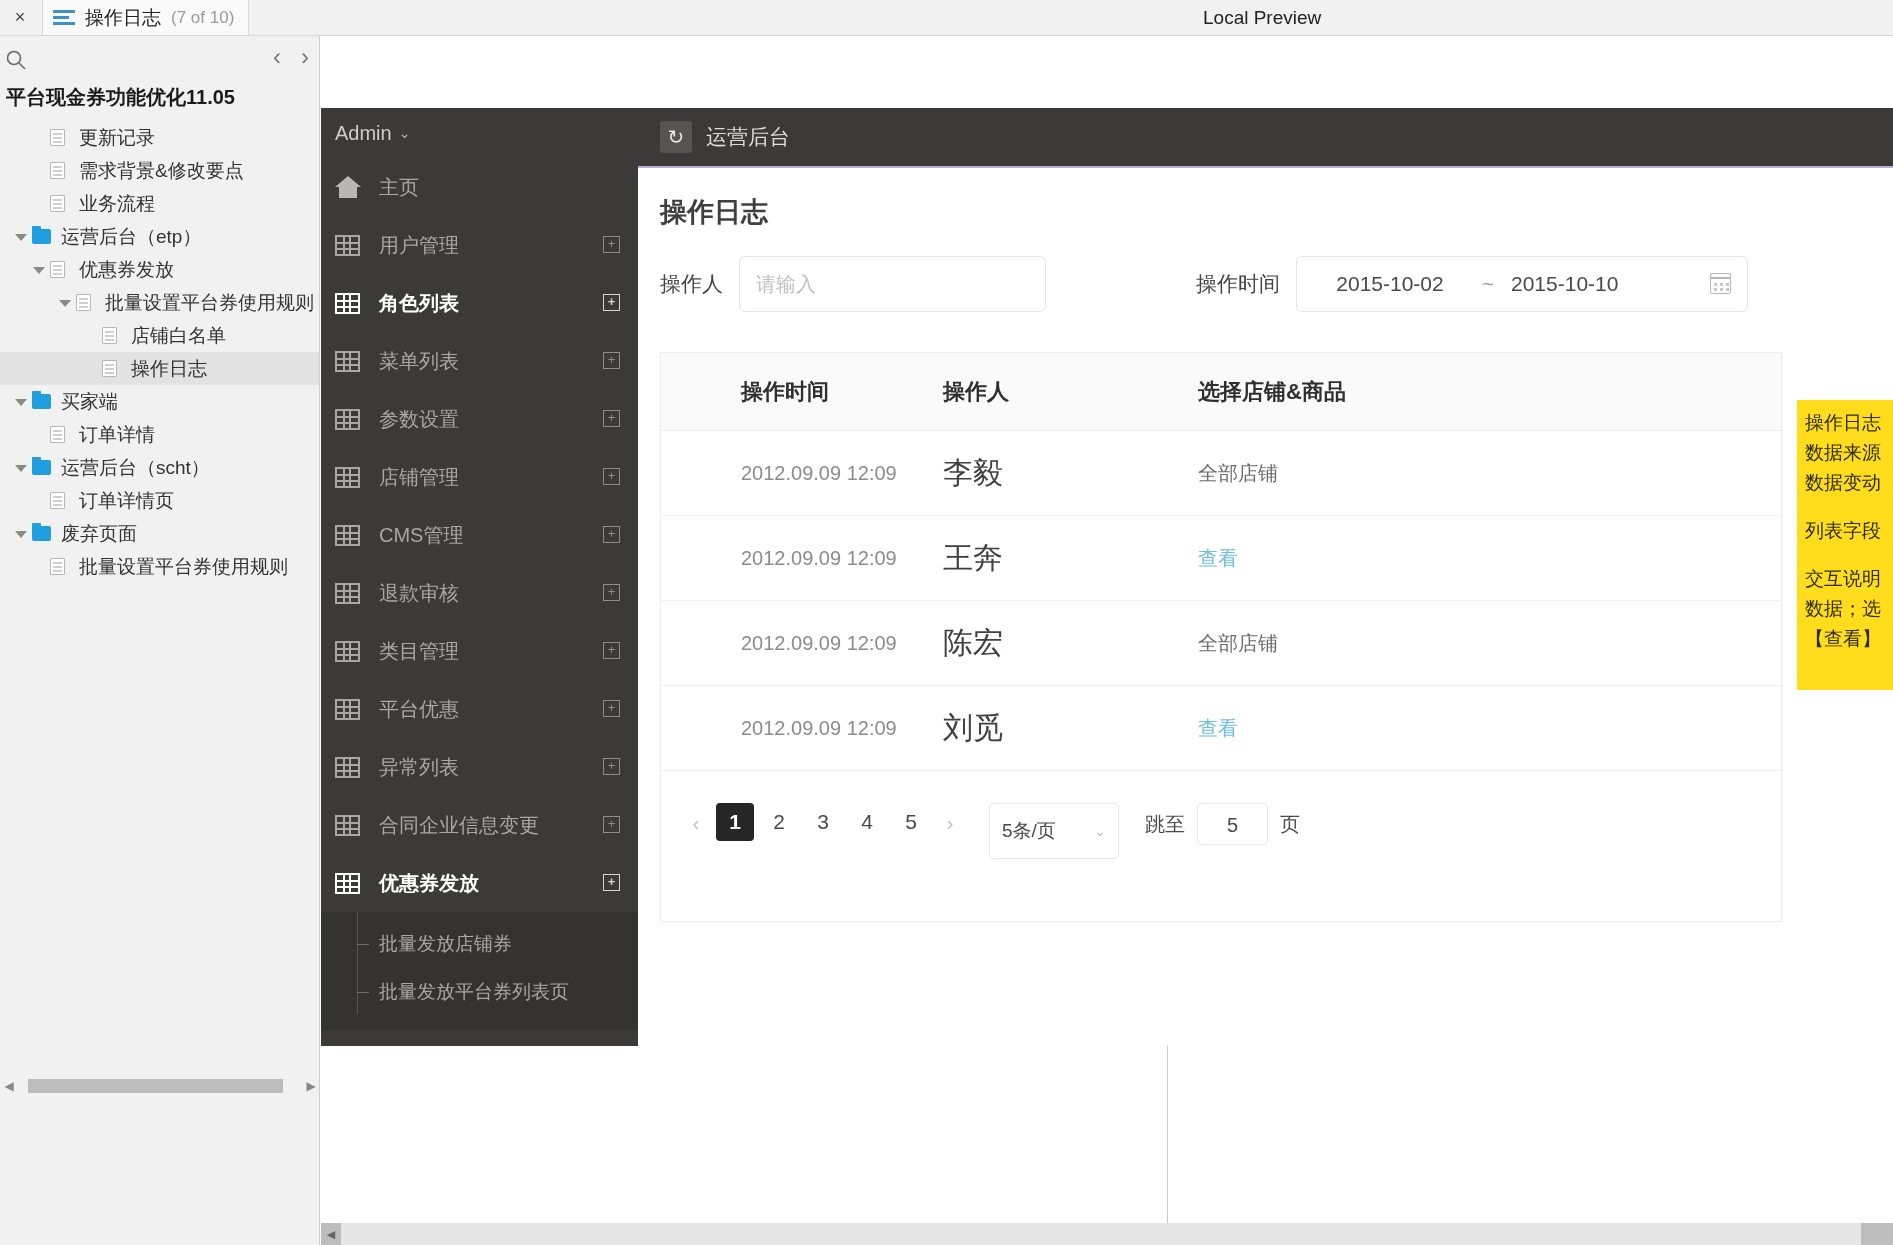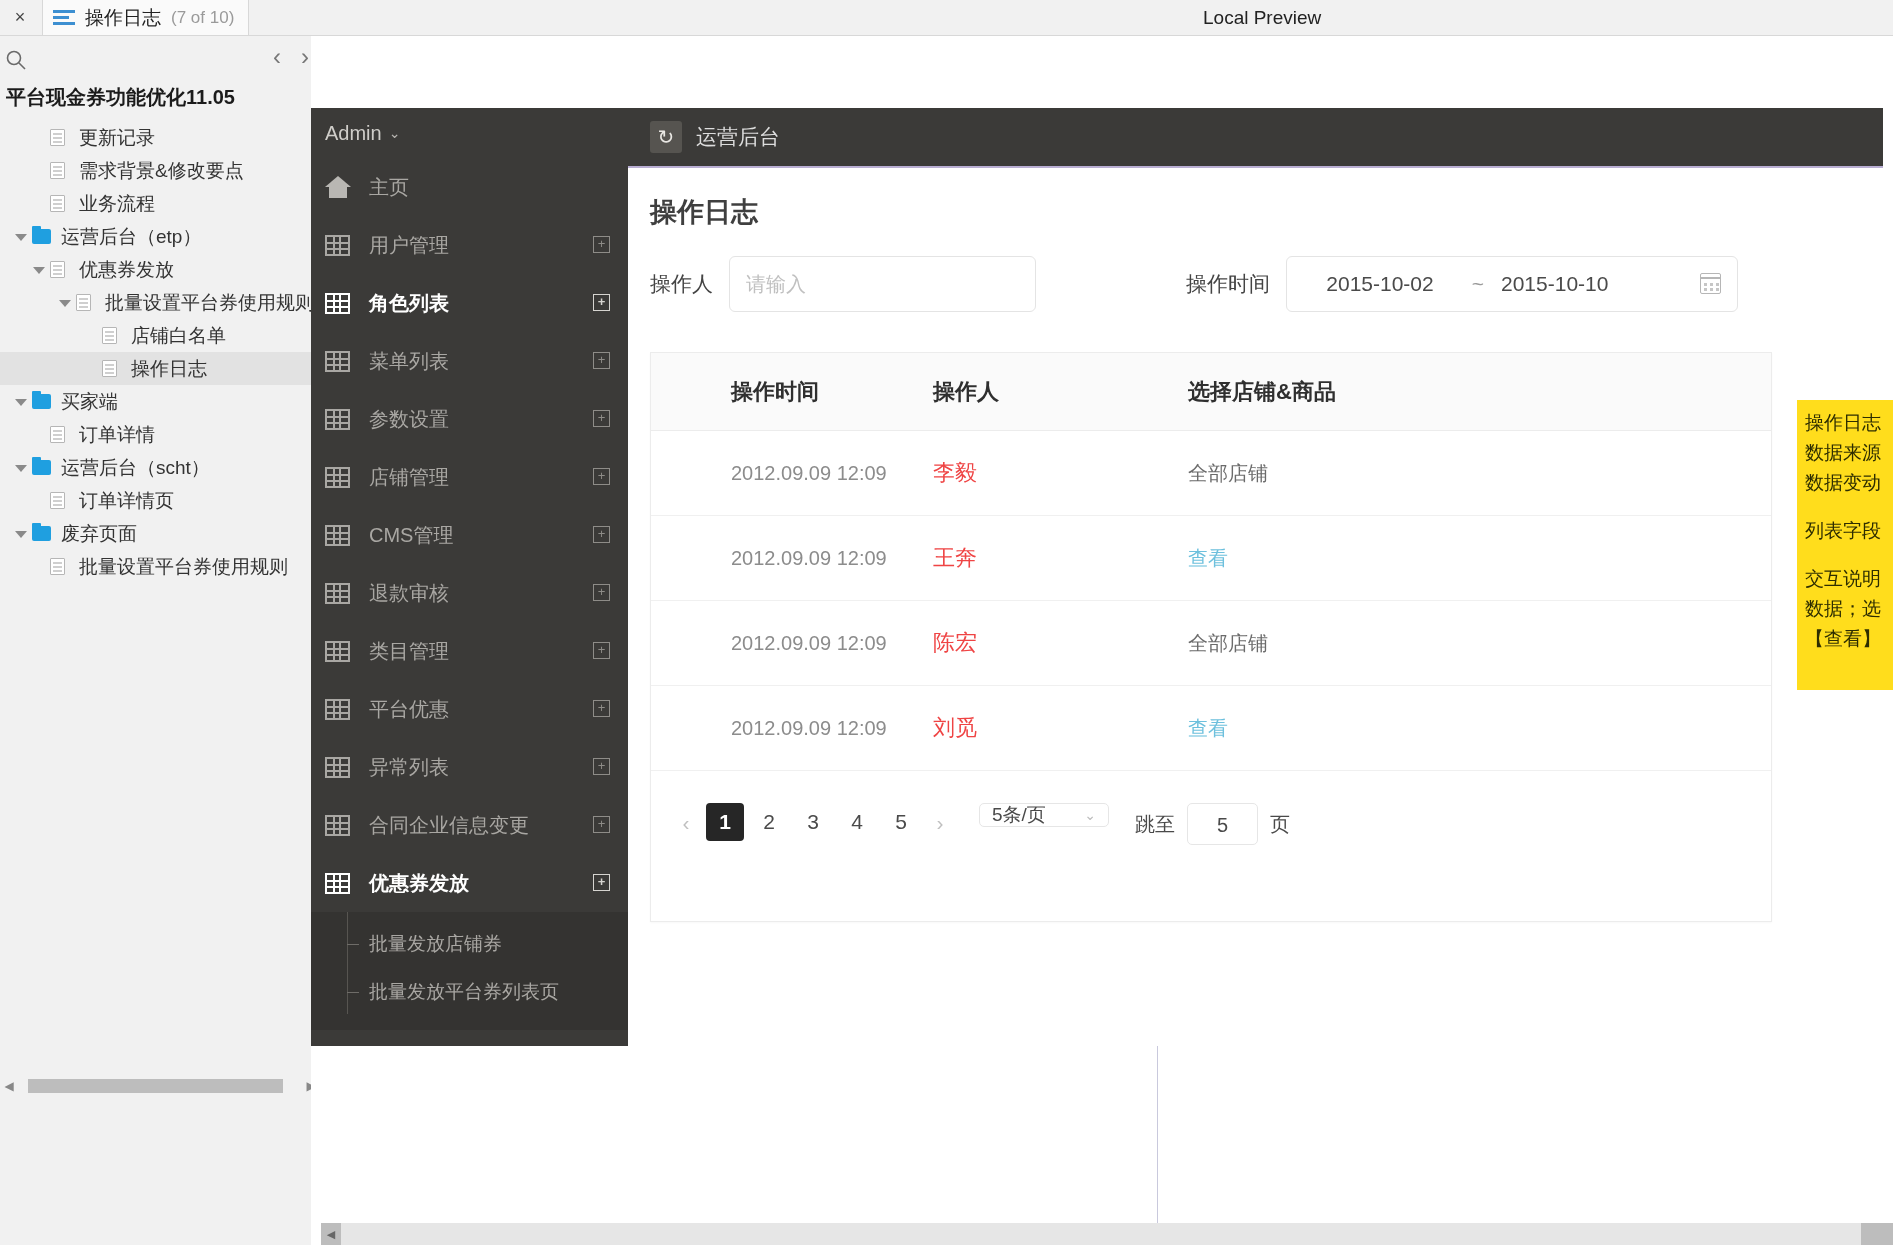--- a/index.html
+++ b/index.html
@@ -118,21 +118,21 @@
     display: inline-block; min-width: 26px; padding: 0 5px; height: 30px;
     border: 1px solid #b9b9b9; border-radius: 5px; background: #f7f7f7;
     font-size: 14px; line-height: 13px; text-align: center; vertical-align: middle;
     color: #555; position: relative; top: -2px;
   }
   .keycap b { display: block; font-weight: normal; font-size: 14px; }
   .keycap s { display: block; font-size: 11px; text-decoration: none; }
 
   
   .canvas {
-    position: absolute; left: 311px; top: 36px; width: 1572px; height: 1209px;
+    position: absolute; left: 321px; top: 36px; width: 1572px; height: 1209px;
     background: #ffffff; overflow: hidden;
   }
 
   
   .admin-nav {
     position: absolute; left: 0px; top: 72px; width: 317px; height: 938px;
     background: #3b3a38; color: #c9c7c3;
   }
   .admin-brand {
     height: 50px; display: flex; align-items: center; padding-left: 14px;
@@ -245,33 +245,33 @@
     background: #fafafa; border-bottom: 1px solid #ececec;
   }
   .thead .th { font-size: 22px; font-weight: bold; color: #2f2f2f; }
   .tbody .tr {
     display: flex; height: 85px; align-items: center; border-bottom: 1px solid #f0f0f0;
   }
   .c1 { width: 282px; padding-left: 80px; }
   .c2 { width: 255px; }
   .c3 { flex: 1; }
   .tbody .tr .cell-time { font-size: 20px; color: #8c8c8c; }
-  .tbody .tr .cell-user { font-size: 22px; color: #ef4444; }
+  .tbody .tr .cell-user { font-size: 30px; color: #404040; }
   .tbody .tr .cell-shop { font-size: 20px; color: #6b6b6b; }
   .tbody .tr .cell-link { font-size: 20px; color: #6dc0dd; cursor: pointer; }
 
   .pager { height: 150px; display: flex; align-items: flex-start; padding: 32px 0 0 18px; gap: 0; }
   .pg-arrow { width: 34px; height: 40px; line-height: 40px; text-align: center; font-size: 21px; color: #bfbfbf; cursor: pointer; }
   .pg-num {
     min-width: 38px; height: 38px; line-height: 38px; text-align: center;
     font-size: 21px; color: #4a4a4a; cursor: pointer; margin: 0 3px; border-radius: 4px;
   }
   .pg-num.cur { background: #262626; color: #fff; font-weight: bold; }
   .pg-select {
-    margin-left: 22px; width: 130px; height: 24px; border: 1px solid #e6e6e6; border-radius: 5px;
+    margin-left: 22px; width: 130px; height: 56px; border: 1px solid #e6e6e6; border-radius: 5px;
     display: flex; align-items: center; justify-content: space-between; padding: 0 12px;
     font-size: 19px; color: #4a4a4a; background: #fff; cursor: pointer;
   }
   .pg-select .chev { color: #bdbdbd; font-size: 14px; }
   .pg-jump-label { margin-left: 26px; font-size: 20px; color: #4a4a4a; line-height: 42px; }
   .pg-jump-input {
     margin-left: 12px; width: 71px; height: 42px; border: 1px solid #e6e6e6; border-radius: 5px;
     background: #fff; font-size: 20px; color: #4a4a4a; text-align: center; line-height: 42px;
   }
   .pg-jump-unit { margin-left: 12px; font-size: 20px; color: #4a4a4a; line-height: 42px; }

